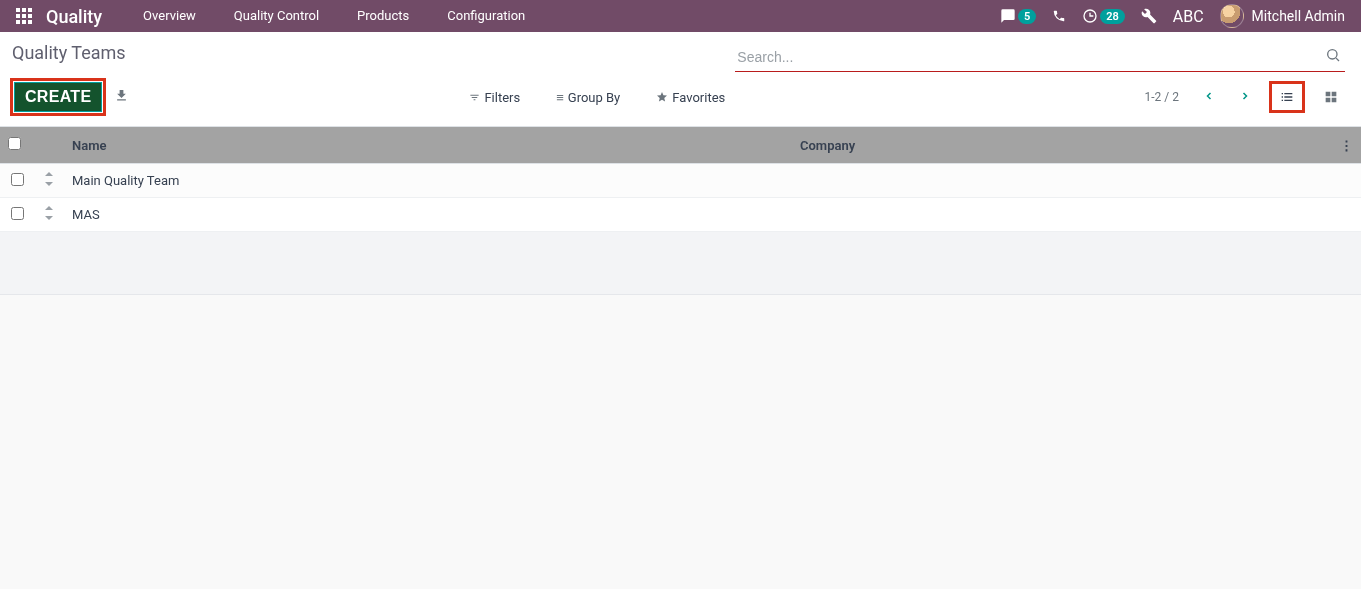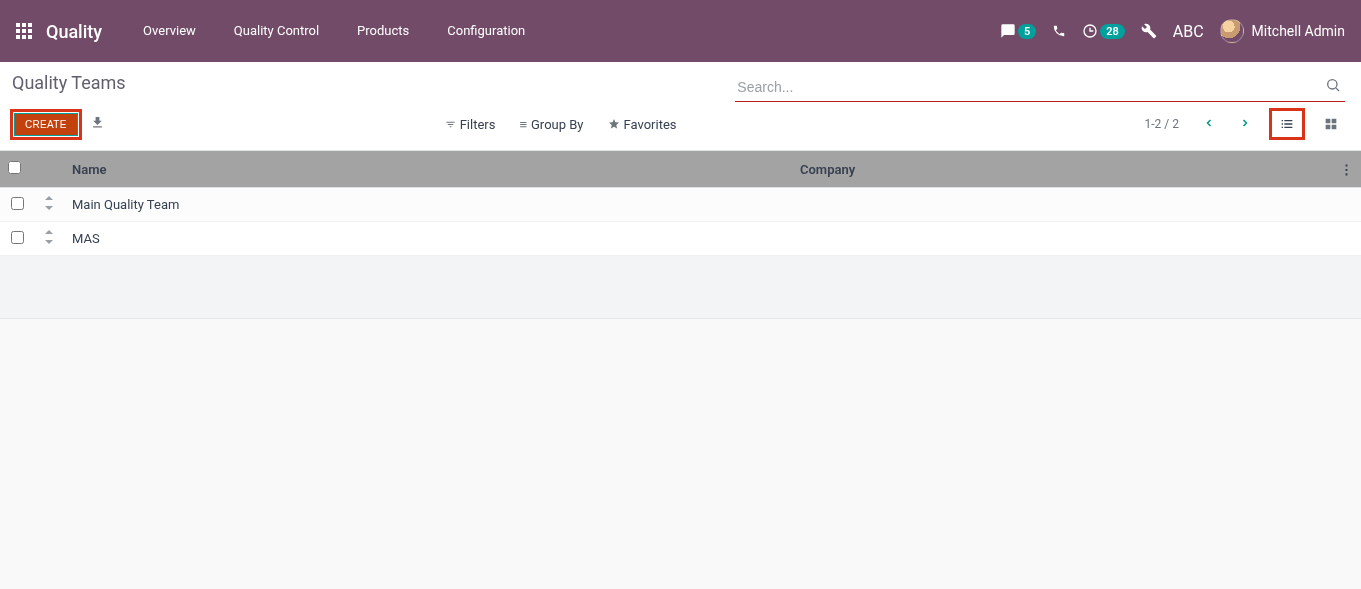--- a/index.html
+++ b/index.html
@@ -1,19 +1,19 @@
 <!DOCTYPE html>
 <html><head>
 <meta charset="utf-8">
 <style>
 * { box-sizing: border-box; margin: 0; padding: 0; }
 body { font-family: -apple-system, BlinkMacSystemFont, "Segoe UI", Roboto, sans-serif; font-size: 14px; color: #374151; background: #f9f9f9; width: 1361px; }
 
 
-.navbar { background: #714B67; height: 62px; display: flex; align-items: center; padding: 16px 16px; color: #fff; }
+.navbar { background: #714B67; height: 32px; display: flex; align-items: center; padding: 16px 16px; color: #fff; }
 .apps-grid { display: grid; grid-template-columns: repeat(3, 4px); grid-template-rows: repeat(3, 4px); gap: 2px; margin-right: 14px; cursor: pointer; }
 .apps-grid span { background: #fff; width: 4px; height: 4px; }
 .brand { font-size: 18px; font-weight: 500; margin-right: 26px; color: #fff; }
 .nav-menu { display: flex; gap: 8px; }
 .nav-item { padding: 0 15px; color: #fff; font-size: 13px; line-height: 46px; cursor: pointer; }
 .spacer { flex: 1; }
 .nav-right { display: flex; align-items: center; gap: 16px; }
 .icon-btn { color: #fff; cursor: pointer; position: relative; display: flex; align-items: center; }
 .badge { background: #00A09D; color: #fff; font-size: 11px; font-weight: 600; border-radius: 10px; padding: 1px 6px; margin-left: 2px; }
 .user-block { display: flex; align-items: center; gap: 8px; cursor: pointer; }
@@ -25,24 +25,24 @@
 .control-row { display: flex; align-items: center; }
 .control-row.top { margin-bottom: 6px; align-items: flex-start; }
 .breadcrumb-title { font-size: 18px; color: #5f5f6e; padding-left: 2px; }
 .search-wrap { flex: 1; margin-left: auto; display: flex; align-items: center; border-bottom: 1px solid #b91c1c; max-width: 672px; height: 30px; }
 .search-input { flex: 1; border: none; outline: none; font-size: 14px; padding: 4px 2px; color: #6c757d; }
 .search-input::placeholder { color: #9aa0a6; }
 .search-icon { color: #6c757d; cursor: pointer; padding: 0 4px; }
 
 .left-actions { display: flex; align-items: center; gap: 8px; }
 .create-btn-wrap { border: 3px solid #d9331a; padding: 1px; }
-.create-btn { background: #c2410c; color: #fff; border: 1px solid #00A09D; padding: 5px 10px; font-size: 10px; font-weight: 400; letter-spacing: .3px; cursor: pointer; text-transform: uppercase; }
+.create-btn { background: #14532d; color: #fff; border: 1px solid #00A09D; padding: 5px 10px; font-size: 16px; font-weight: 700; letter-spacing: .3px; cursor: pointer; text-transform: uppercase; }
 .download-icon { color: #6c757d; cursor: pointer; }
 
-.mid-tools { display: flex; gap: 24px; margin-left: auto; margin-right: 16px; align-items: flex-start; padding-left: 340px; }
+.mid-tools { display: flex; gap: 36px; margin-left: auto; margin-right: 16px; align-items: flex-start; padding-left: 340px; }
 .tool { color: #374151; font-size: 13px; cursor: pointer; display: flex; align-items: center; gap: 4px; }
 .tool svg, .tool .glyph { color: #6c757d; }
 
 .right-tools { display: flex; align-items: center; gap: 12px; }
 .pager { font-size: 12px; color: #6c757d; margin-right: 6px; }
 .pager-arrow { color: #009688; padding: 4px 6px; cursor: pointer; }
 .view-btn-wrap { border: 3px solid #d9331a; padding: 1px; display: inline-flex; }
 .view-btn { padding: 4px 6px; cursor: pointer; color: #374151; display:inline-flex; }
 .view-btn.inactive { color: #6c757d; }
 

